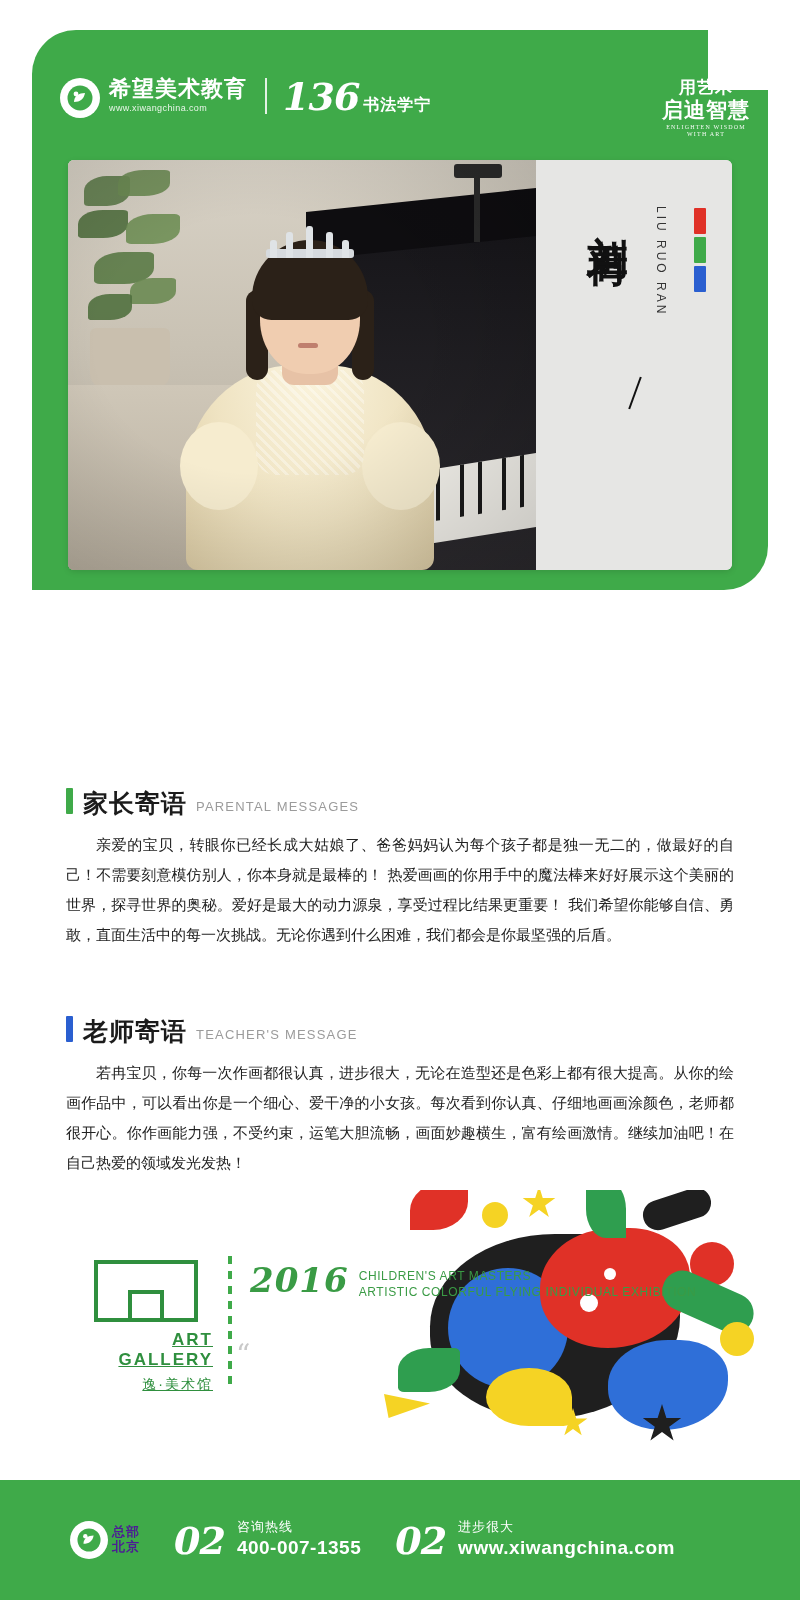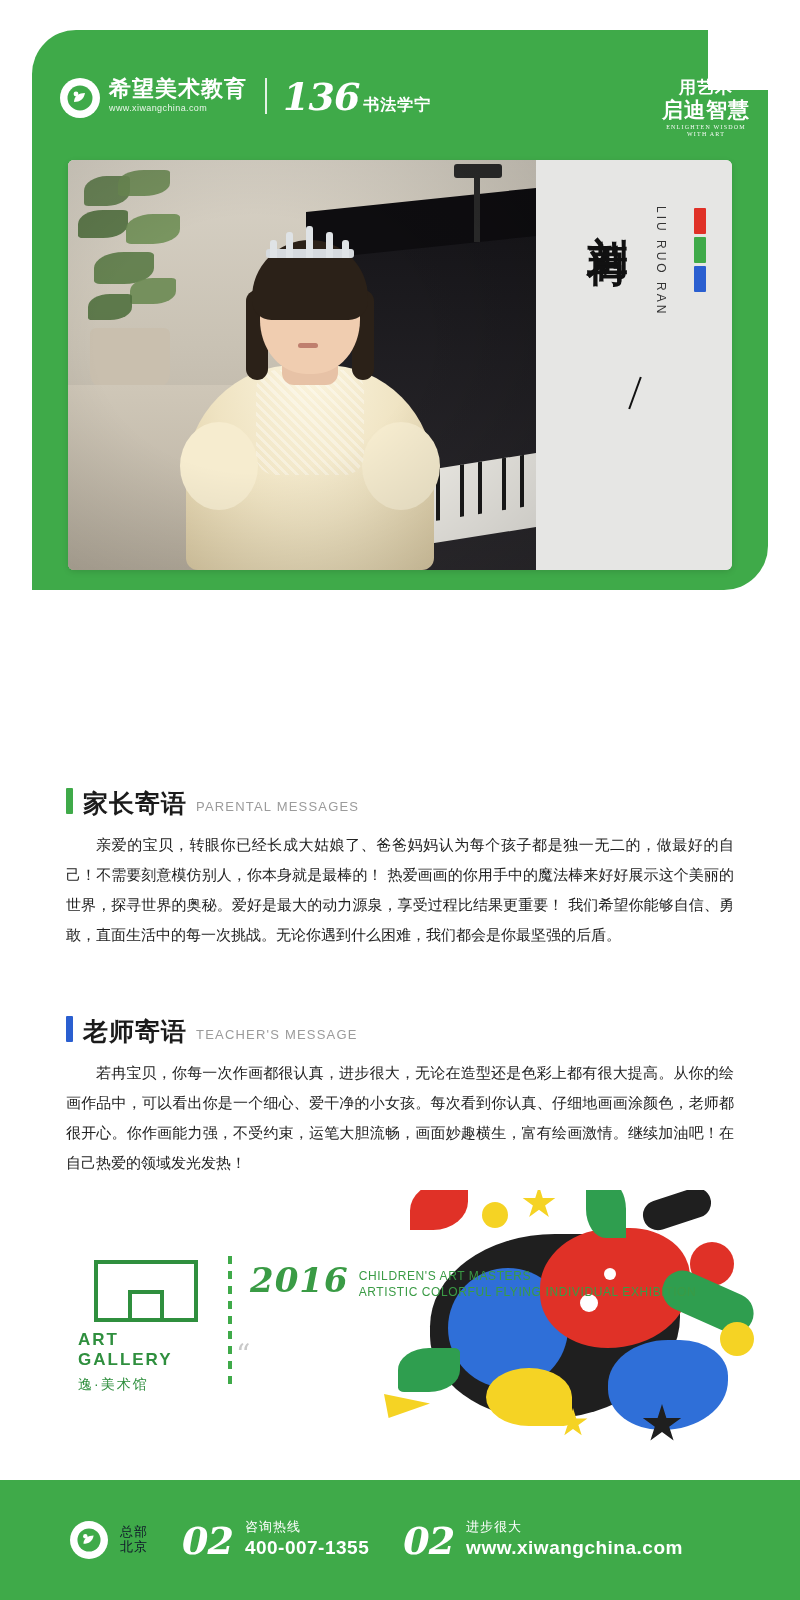--- a/index.html
+++ b/index.html
@@ -138,21 +138,21 @@
     font-family:"DejaVu Sans",sans-serif;line-height:1;}
   .sec-en{font-size:13px;color:#9b9b9b;letter-spacing:1.2px;margin-left:9px;position:relative;top:-2px;}
   .sec-body{
     margin-top:14px;font-size:15px;line-height:2.0;color:#222;text-align:justify;
     text-indent:2em;font-family:"DejaVu Sans",sans-serif;
   }
 
   
   .art-zone{position:absolute;left:0;top:1190px;width:800px;height:290px;overflow:hidden;}
   .gallery{
-    position:absolute;left:78px;top:70px;width:135px;text-align:left;color:#2f8f3e;
+    position:absolute;left:78px;top:70px;width:135px;text-align:right;color:#2f8f3e;text-decoration:underline;
   }
   .gal-mark{width:104px;height:62px;margin:0 auto 8px;position:relative;}
   .gal-mark i{position:absolute;background:#2f8f3e;}
   .gal-title{font-size:17px;letter-spacing:2px;font-weight:bold;}
   .gal-sub{font-size:14px;letter-spacing:2px;margin-top:6px;color:#2f8f3e;}
   .dashline{position:absolute;left:228px;top:66px;width:4px;height:130px;
     background:repeating-linear-gradient(180deg,#3faa49 0 8px,rgba(0,0,0,0) 8px 15px);}
   .exhibit{position:absolute;left:250px;top:62px;}
   .ex-l1{font-size:38px;font-weight:bold;color:#3a9b45;letter-spacing:4px;
     font-family:"DejaVu Sans",sans-serif;line-height:1.15;}
@@ -174,21 +174,21 @@
   
   .footer{
     position:absolute;left:0;bottom:0;width:800px;height:120px;background:#3faa49;
     border-top-left-radius:0;border-top-right-radius:0;
     display:flex;align-items:center;
   }
   .f-badge{
     margin-left:70px;width:38px;height:38px;border-radius:50%;background:#ffffff;
     display:flex;align-items:center;justify-content:center;
   }
-  .f-hq{margin-left:12px;color:#0f172a;font-size:13px;font-weight:normal;line-height:1.15;letter-spacing:1px;}
+  .f-hq{margin-left:4px;color:#4c1d95;font-size:13px;font-weight:bold;line-height:1.15;letter-spacing:1px;}
   .f-item{display:flex;align-items:center;margin-left:34px;}
   .f-num{font-size:38px;font-weight:bold;color:#fff;font-family:"DejaVu Serif",serif;font-style:italic;letter-spacing:-1px;}
   .f-txt{margin-left:12px;color:#fff;line-height:1.3;}
   .f-txt .t1{font-size:13px;letter-spacing:1px;}
   .f-txt .t2{font-size:19px;font-weight:bold;letter-spacing:.5px;}
 </style>
 </head>
 <body>
 
 <div class="poster">

